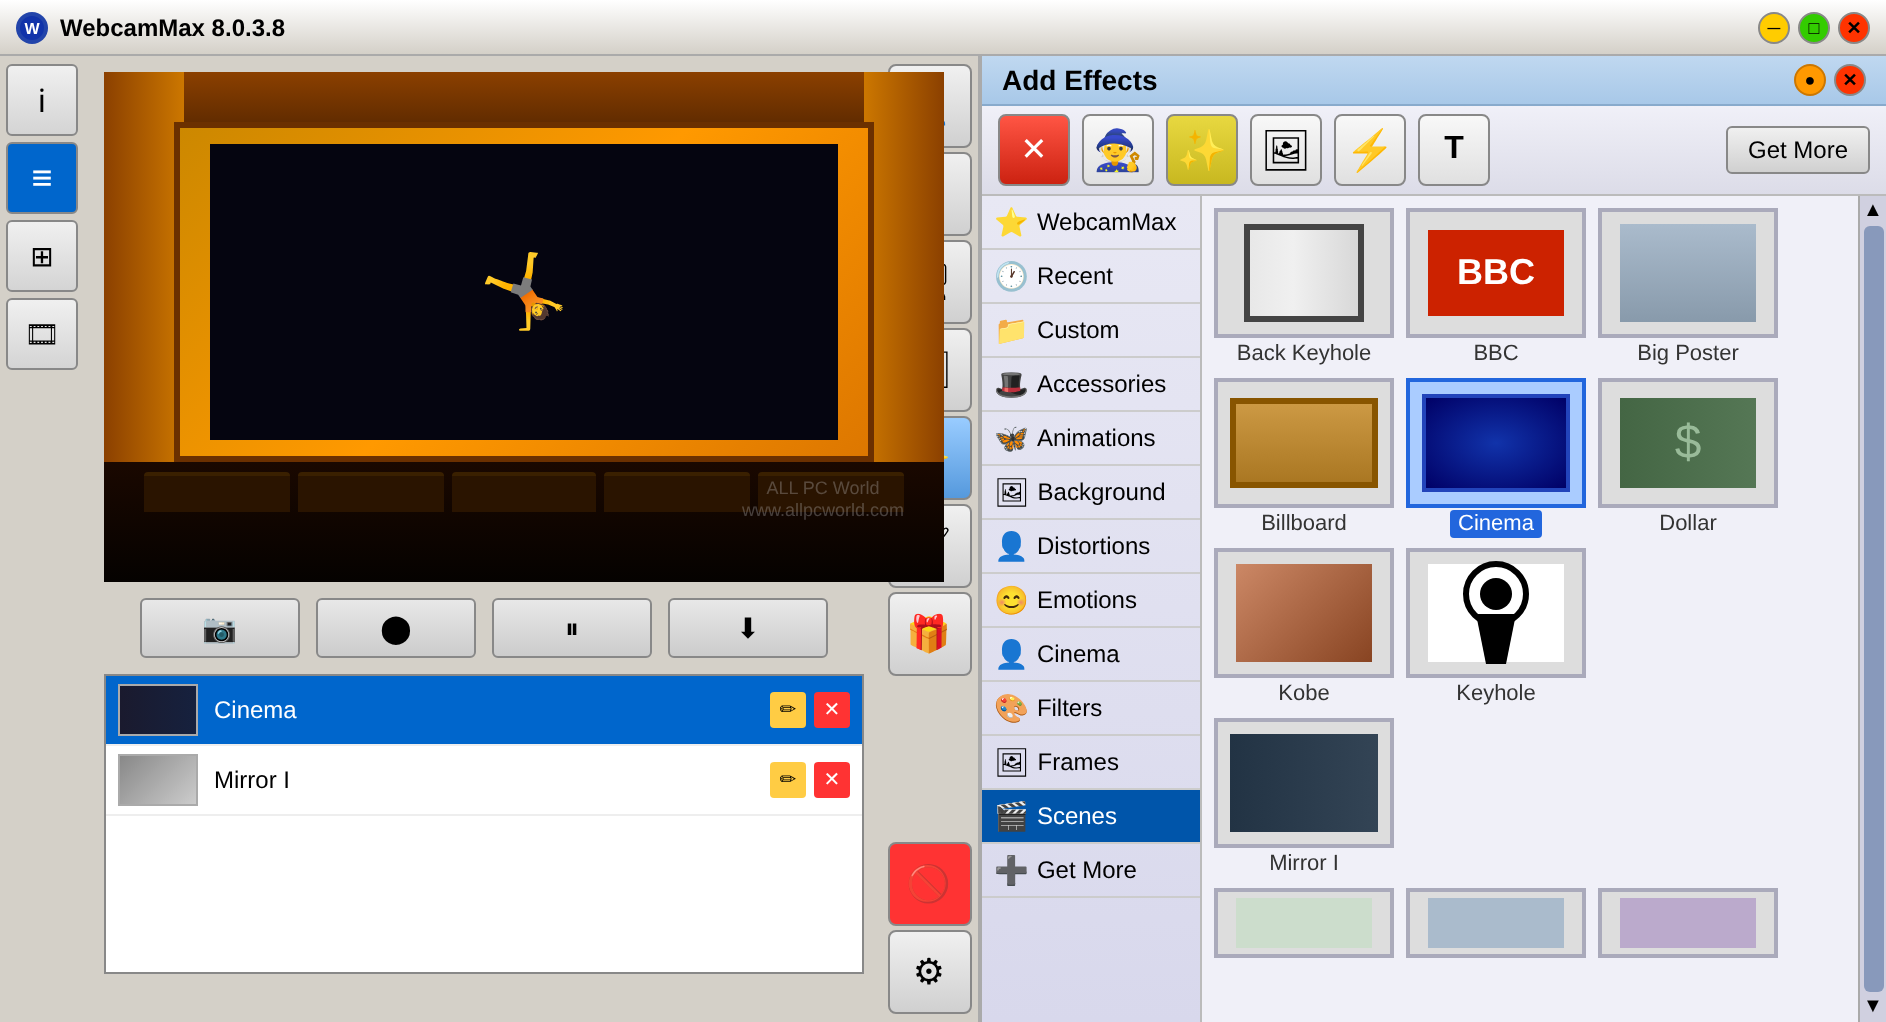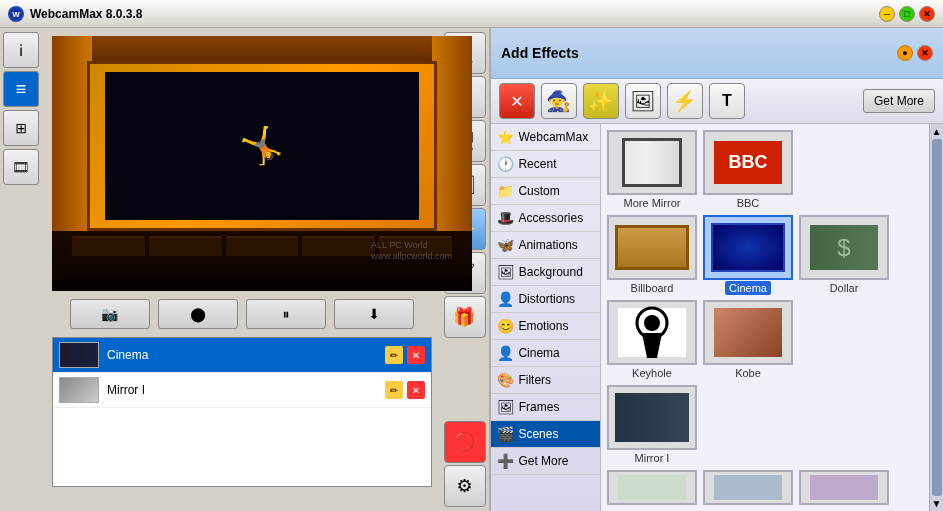--- a/index.html
+++ b/index.html
@@ -148,21 +148,21 @@
     #add-effects {
       flex: 1;
       background: #e8e8f0;
       border-left: 1px solid #aaa;
       display: flex;
       flex-direction: column;
     }
 
     #effects-header {
       background: linear-gradient(to bottom, #c0d8f0, #a8c8e8);
-      padding: 17px 10px;
+      padding: 4px 10px;
       font-size: 14px;
       font-weight: bold;
       border-bottom: 1px solid #88aacc;
       display: flex;
       align-items: flex-start;
       justify-content: space-between;
     }
     .effects-title-controls { display: flex; gap: 4px; }
 
     
@@ -267,20 +267,21 @@
     ::-webkit-scrollbar-track { background: #d0d0e0; }
     ::-webkit-scrollbar-thumb { background: #8899bb; border: 2px solid #d0d0e0; border-radius: 3px; }
 
     
     .watermark {
       position: absolute;
       bottom: 30px;
       right: 20px;
       color: rgba(180,180,180,0.5);
       font-size: 10px;
+      text-align: center;
       pointer-events: none;
     }
 
     .side-icon-btn {
       width: 36px; height: 36px;
       background: linear-gradient(to bottom, #f0f0f0, #d4d4d4);
       border: 1px solid #888;
       border-radius: 3px;
       cursor: pointer;
       display: flex; align-items: center; justify-content: center;
@@ -530,27 +531,33 @@
         </div>
       </div>
 
       <div id="effects-grid">
 
         <div class="effects-row">
           <div class="effect-card">
             <div class="effect-card-img">
               <div class="back-mirror-img"></div>
             </div>
-            <div class="effect-card-label">More Mirror</div>
+            <div class="effect-card-label">Back Keyhole</div>
           </div>
           <div class="effect-card">
             <div class="effect-card-img">
               <div class="bbc-img">BBC</div>
             </div>
             <div class="effect-card-label">BBC</div>
+          </div>
+          <div class="effect-card">
+            <div class="effect-card-img">
+              <div class="poster-img"></div>
+            </div>
+            <div class="effect-card-label">Big Poster</div>
           </div>
         </div>
 
         <div class="effects-row">
           <div class="effect-card">
             <div class="effect-card-img">
               <div class="billboard-img"></div>
             </div>
             <div class="effect-card-label">Billboard</div>
           </div>
@@ -564,38 +571,38 @@
           </div>
           <div class="effect-card">
             <div class="effect-card-img">
               <div class="dollar-img">$</div>
             </div>
             <div class="effect-card-label">Dollar</div>
           </div>
         </div>
 
         <div class="effects-row">
+          <div class="effect-card">
+            <div class="effect-card-img">
+              <div class="kobe-img"></div>
+            </div>
+            <div class="effect-card-label">Kobe</div>
+          </div>
           <div class="effect-card">
             <div class="effect-card-img">
               <div style="width:80%;height:80%;background:#fff;position:relative;display:flex;align-items:center;justify-content:center;">
                 <svg width="50" height="60" viewBox="0 0 50 60">
                   <circle cx="25" cy="20" r="15" fill="white" stroke="black" stroke-width="3"></circle>
                   <circle cx="25" cy="20" r="8" fill="black"></circle>
                   <polygon points="15,30 35,30 30,55 20,55" fill="black"></polygon>
                 </svg>
               </div>
             </div>
             <div class="effect-card-label">Keyhole</div>
           </div>
-          <div class="effect-card">
-            <div class="effect-card-img">
-              <div class="kobe-img"></div>
-            </div>
-            <div class="effect-card-label">Kobe</div>
-          </div>
         </div>
 
         <div class="effects-row">
           <div class="effect-card">
             <div class="effect-card-img">
               <div class="mirror1-img"></div>
             </div>
             <div class="effect-card-label">Mirror I</div>
           </div>
         </div>

